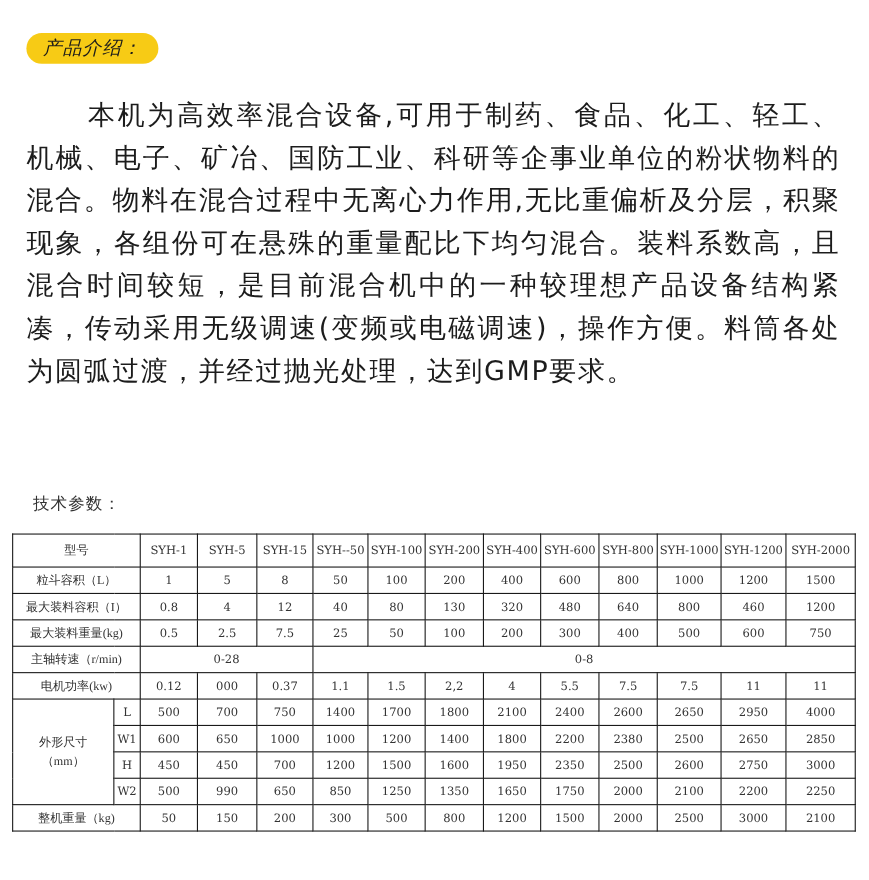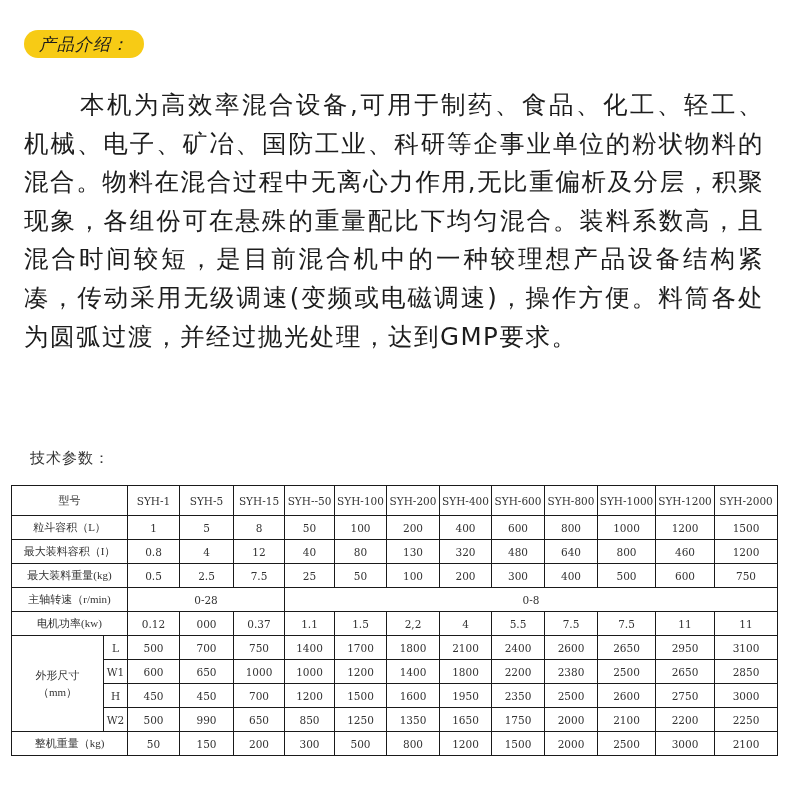--- a/index.html
+++ b/index.html
@@ -162,21 +162,21 @@
     <td>700</td>
     <td>750</td>
     <td>1400</td>
     <td>1700</td>
     <td>1800</td>
     <td>2100</td>
     <td>2400</td>
     <td>2600</td>
     <td>2650</td>
     <td>2950</td>
-    <td>3100</td>
+    <td>4000</td>
   </tr>
 
   <tr>
     <td class="sub">W1</td>
     <td>600</td>
     <td>650</td>
     <td>1000</td>
     <td>1000</td>
     <td>1200</td>
     <td>1400</td>

